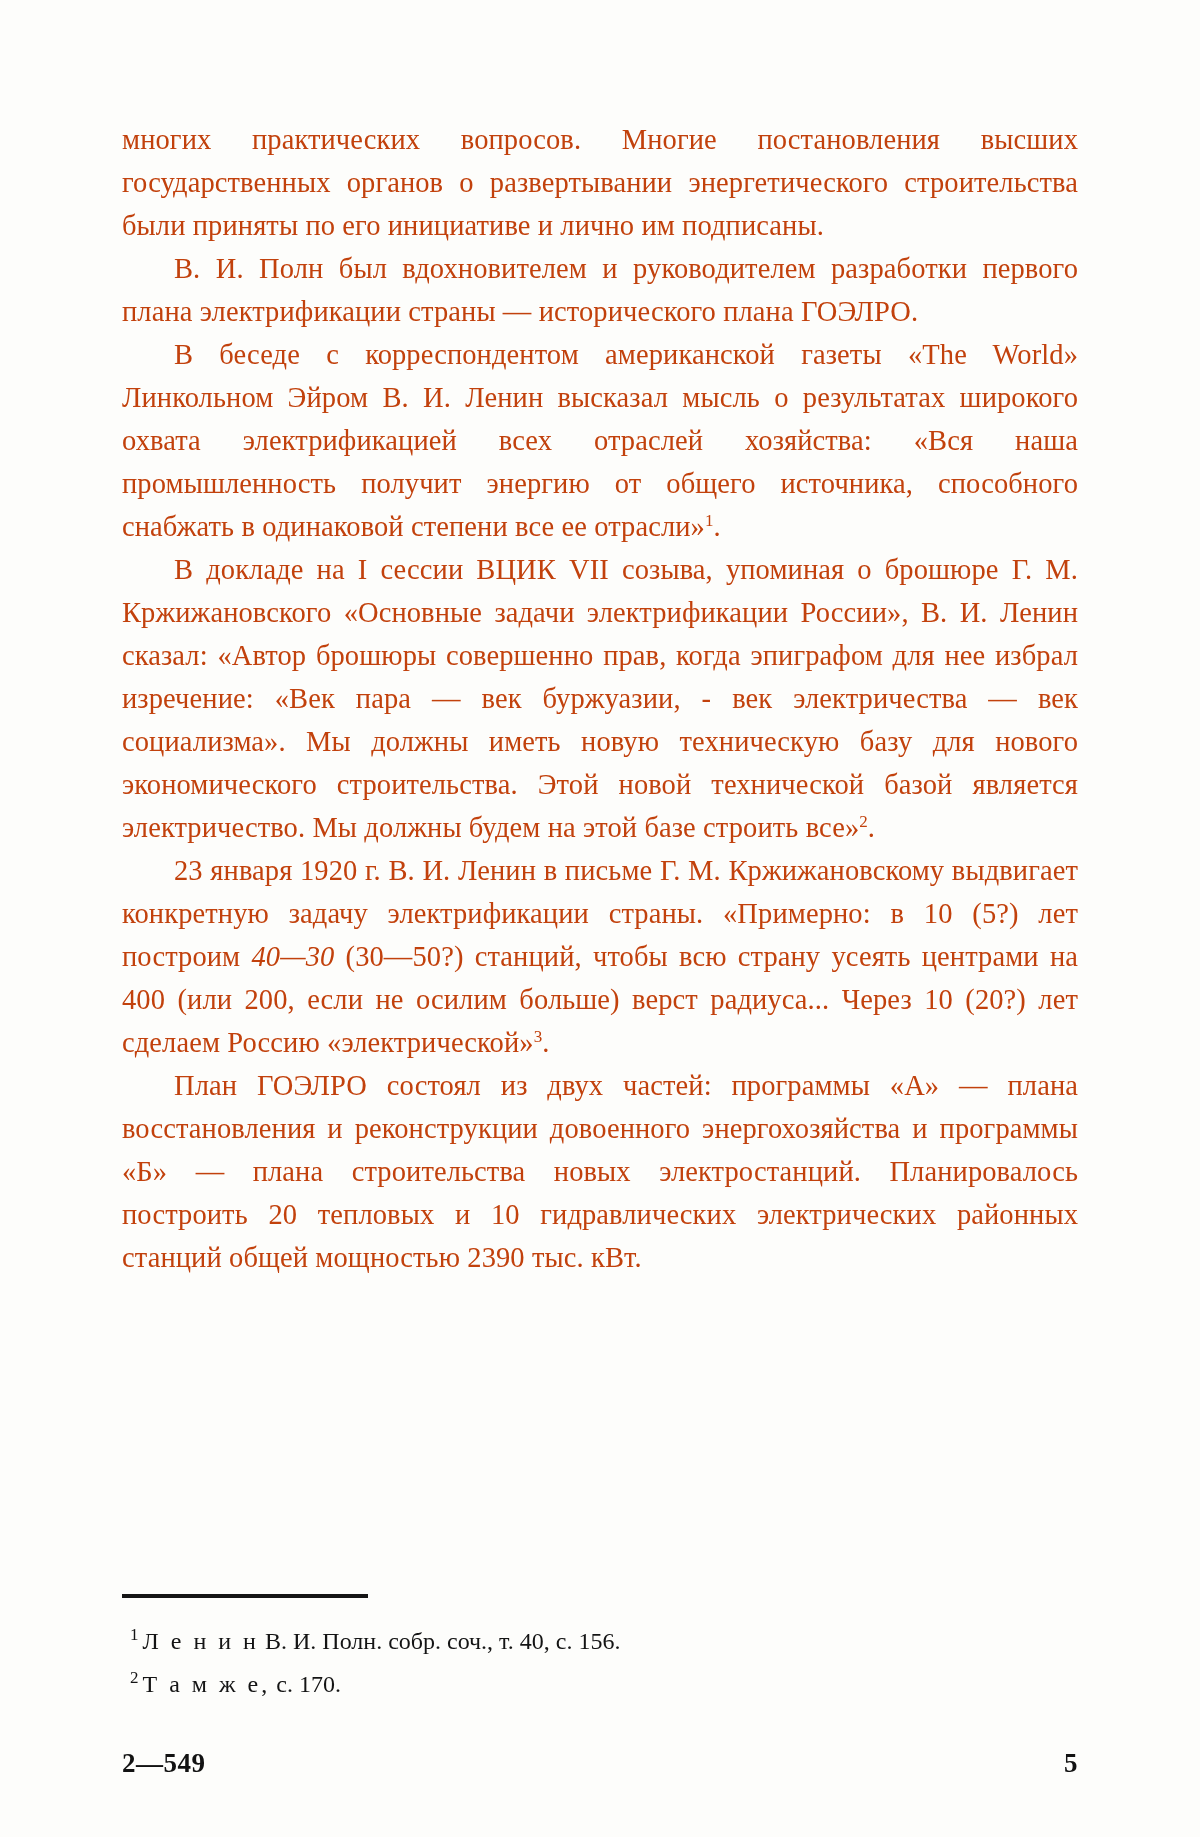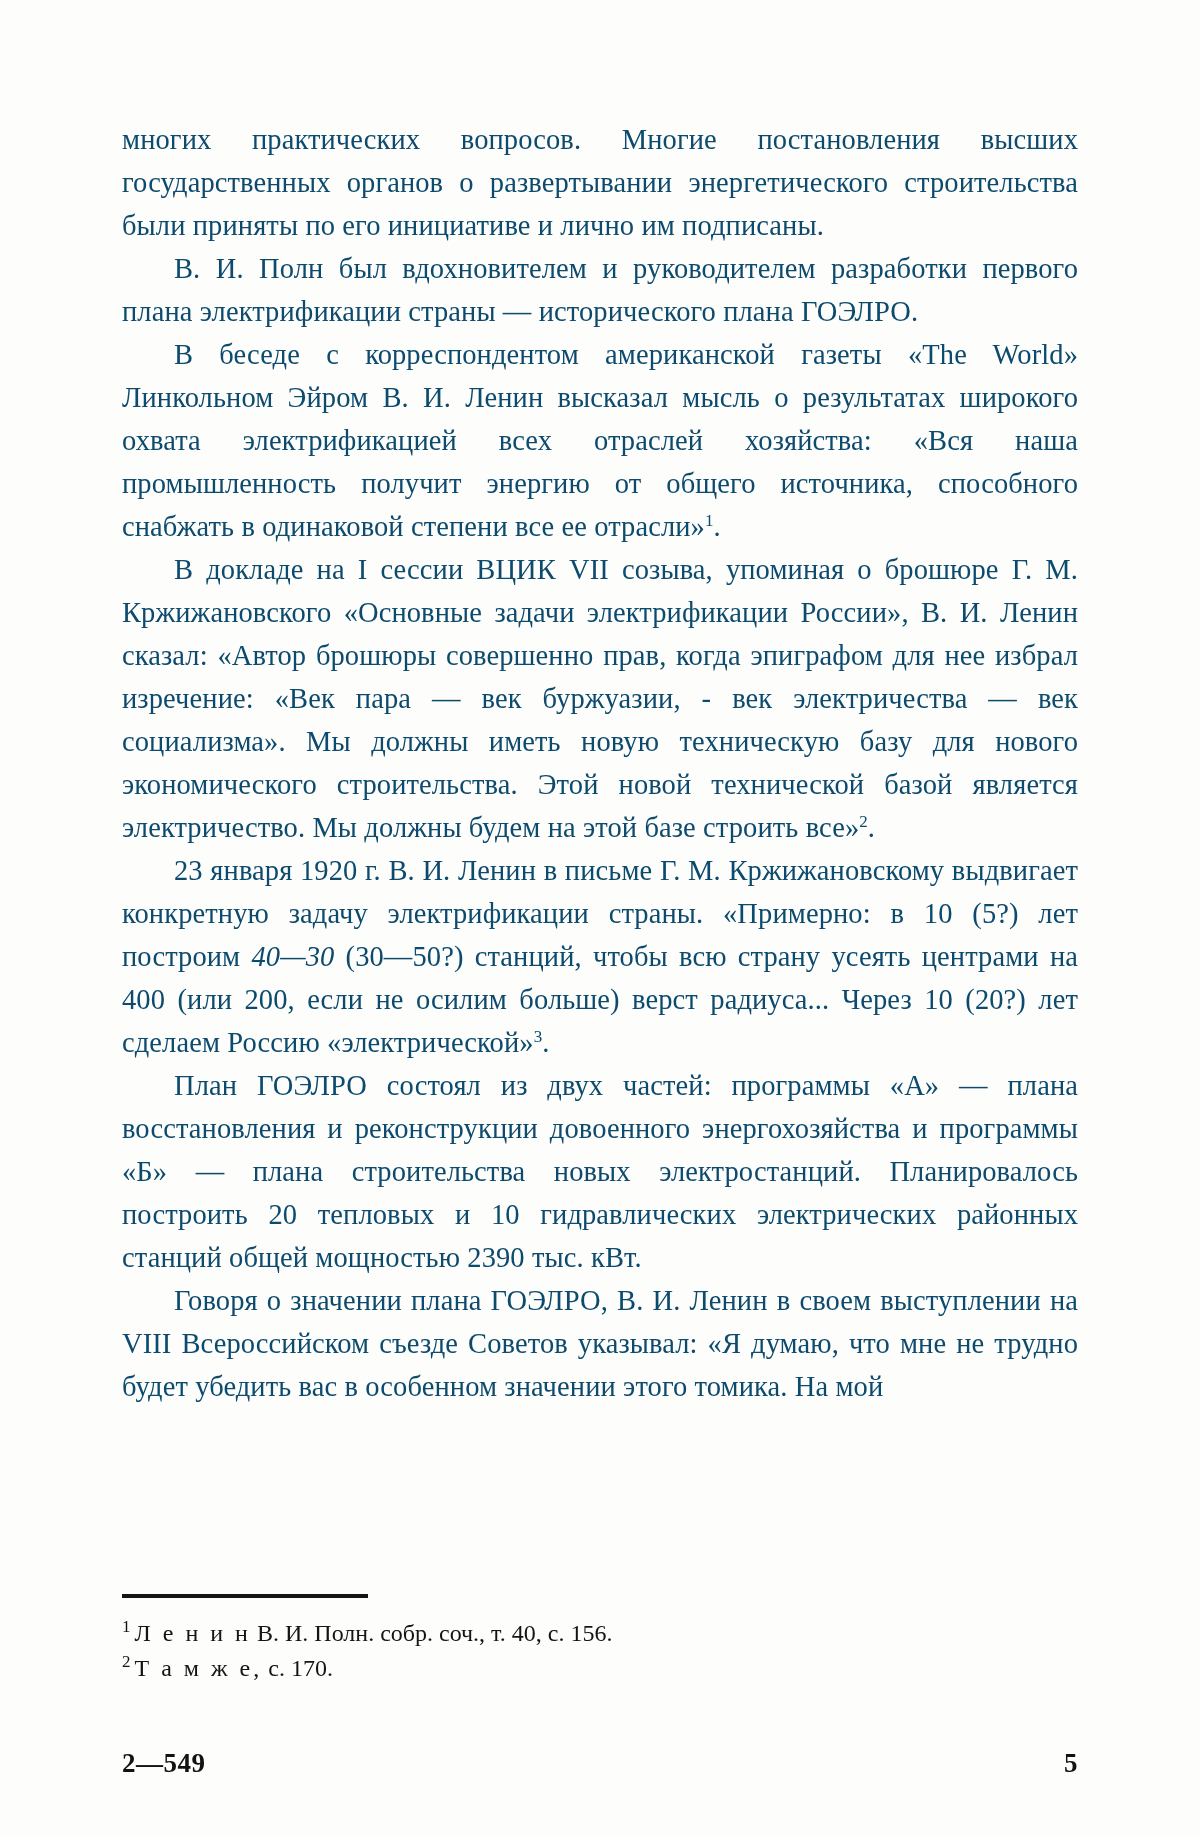--- a/index.html
+++ b/index.html
@@ -19,21 +19,21 @@
     height: 1837px;
     background: #fdfdfb;
     box-sizing: border-box;
     padding: 118px 122px 0 122px;
   }
   .body-text {
     font-size: 28.5px;
     line-height: 43px;
     text-align: justify;
     text-justify: inter-word;
-    color: #0c4a6e;
+    color: #c2410c;
     letter-spacing: 0.1px;
   }
   .body-text p {
     margin: 0;
     text-indent: 52px;
   }
   .body-text p.no-indent {
     text-indent: 0;
   }
   .italic {
@@ -56,21 +56,21 @@
     position: absolute;
     left: 122px;
     top: 1616px;
     width: 956px;
     font-size: 24px;
     line-height: 35px;
     color: #141414;
     text-align: justify;
   }
   .footnotes .fn {
-    margin: 0;
+    margin: 8px;
     text-indent: 0;
   }
   .footnotes .fn .marker {
     font-size: 17px;
     vertical-align: super;
     line-height: 0;
     margin-right: 4px;
   }
   .fn-spaced {
     letter-spacing: 3px;
@@ -100,21 +100,20 @@
 
 <div class="page">
 
   <div class="body-text">
     <p class="no-indent">многих практических вопросов. Многие постановления высших государственных органов о развертывании энергетического строительства были приняты по его инициативе и лично им подписаны.</p>
     <p>В. И. Полн был вдохновителем и руководителем разработки первого плана электрификации страны — исторического плана ГОЭЛРО.</p>
     <p>В беседе с корреспондентом американской газеты «The World» Линкольном Эйром В. И. Ленин высказал мысль о результатах широкого охвата электрификацией всех отраслей хозяйства: «Вся наша промышленность получит энергию от общего источника, способного снабжать в одинаковой степени все ее отрасли»<sup>1</sup>.</p>
     <p>В докладе на I сессии ВЦИК VII созыва, упоминая о брошюре Г. М. Кржижановского «Основные задачи электрификации России», В. И. Ленин сказал: «Автор брошюры совершенно прав, когда эпиграфом для нее избрал изречение: «Век пара — век буржуазии, - век электричества — век социализма». Мы должны иметь новую техническую базу для нового экономического строительства. Этой новой технической базой является электричество. Мы должны будем на этой базе строить все»<sup>2</sup>.</p>
     <p>23 января 1920 г. В. И. Ленин в письме Г. М. Кржижановскому выдвигает конкретную задачу электрификации страны. «Примерно: в 10 (5?) лет построим <span class="italic">40—30</span> (30—50?) станций, чтобы всю страну усеять центрами на 400 (или 200, если не осилим больше) верст радиуса... Через 10 (20?) лет сделаем Россию «электрической»<sup>3</sup>.</p>
     <p>План ГОЭЛРО состоял из двух частей: программы «А» — плана восстановления и реконструкции довоенного энергохозяйства и программы «Б» — плана строительства новых электростанций. Планировалось построить 20 тепловых и 10 гидравлических электрических районных станций общей мощностью 2390 тыс. кВт.</p>
-    <p>Говоря о значении плана ГОЭЛРО, В. И. Ленин в своем выступлении на VIII Всероссийском съезде Советов указывал: «Я думаю, что мне не трудно будет убедить вас в особенном значении этого томика. На мой</p>
   </div>
 
   <div class="footnote-rule"></div>
 
   <div class="footnotes">
     <p class="fn"><span class="marker">1</span><span class="fn-spaced">Л е н и н</span><span>  В.  И.   Полн.  собр.  соч.,  т.  40, с. 156.</span></p>
     <p class="fn"><span class="marker">2</span><span class="fn-spaced">Т а м  ж е,</span><span> с. 170.</span></p>
   </div>
 
   <div class="footer">

